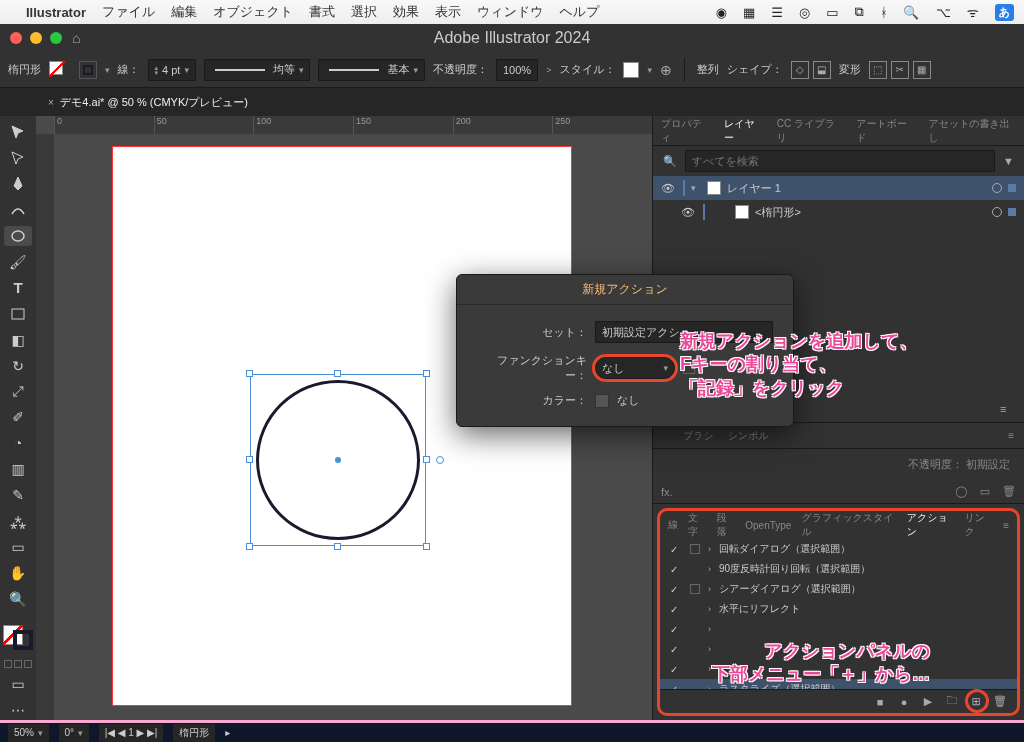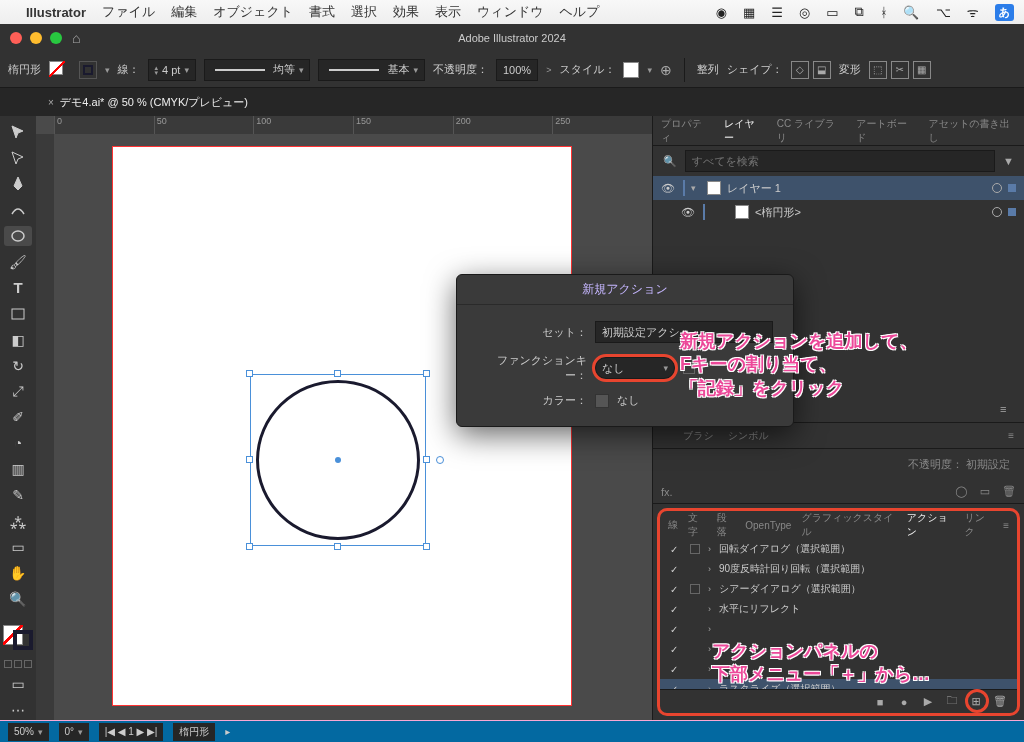--- a/index.html
+++ b/index.html
@@ -14,21 +14,21 @@
 .lang-badge { background: #2b7de9; color: #fff; padding: 1px 4px; border-radius: 3px; font-size: 11px; font-weight: 600; }
 
 
 .titlebar { height: 28px; background: #323232; display: flex; align-items: center; padding: 0 10px; position: relative; }
 .traffic { display: flex; gap: 8px; }
 .traffic span { width: 12px; height: 12px; border-radius: 50%; display: block; }
 .tl-red { background: #ff5f57; }
 .tl-yellow { background: #febc2e; }
 .tl-green { background: #28c840; }
 .home-icon { margin-left: 10px; color: #aaa; font-size: 14px; }
-.titlebar-title { position: absolute; left: 50%; transform: translateX(-50%); color: #ccc; font-size: 11px; }
+.titlebar-title { position: absolute; left: 50%; transform: translateX(-50%); color: #ccc; font-size: 16px; }
 
 
 .controlbar { height: 36px; background: #323232; border-bottom: 1px solid #1a1a1a; display: flex; align-items: center; padding: 0 8px; gap: 8px; font-size: 11px; }
 .ctrl-label { color: #ccc; }
 .fillstroke-mini { width: 22px; height: 18px; position: relative; }
 .fillstroke-mini .f { position: absolute; width: 14px; height: 14px; background: #fff; border: 1px solid #888; left: 0; top: 0; }
 .fillstroke-mini .f::after { content: ''; position: absolute; left: -1px; top: -1px; width: 16px; height: 16px; background: linear-gradient(135deg, transparent 45%, red 45%, red 55%, transparent 55%); }
 .swap-mini { width: 18px; height: 18px; border: 1px solid #555; display: flex; align-items: center; justify-content: center; color: #aaa; }
 .ctrl-field { height: 22px; background: #262626; border: 1px solid #1a1a1a; display: flex; align-items: center; padding: 0 6px; gap: 4px; color: #ccc; }
 .ctrl-field .arrows { display: flex; flex-direction: column; line-height: 5px; font-size: 7px; color: #999; }
@@ -108,40 +108,40 @@
 .action-row.sel { background: #3e526b; }
 .check { color: #ccc; width: 12px; }
 .box-empty { width: 10px; height: 10px; border: 1px solid #666; }
 .caret { color: #aaa; font-size: 9px; }
 .action-footer { height: 24px; display: flex; align-items: center; justify-content: flex-end; gap: 10px; padding: 0 10px; color: #aaa; border-top: 1px solid #1a1a1a; }
 .action-footer span { width: 14px; height: 14px; display: flex; align-items: center; justify-content: center; }
 .new-circle { position: absolute; right: 28px; bottom: 0px; width: 24px; height: 24px; border: 3px solid #e8452f; border-radius: 50%; }
 
 
 .dialog { position: absolute; left: 456px; top: 274px; width: 338px; background: #3a3a3a; border: 1px solid #1a1a1a; border-radius: 6px; box-shadow: 0 8px 30px rgba(0,0,0,.6); z-index: 50; }
-.dialog-title { height: 30px; display: flex; align-items: center; justify-content: center; font-size: 12px; color: #c4b5fd; border-bottom: 1px solid #2a2a2a; }
+.dialog-title { height: 30px; display: flex; align-items: center; justify-content: center; font-size: 12px; color: #fdba74; border-bottom: 1px solid #2a2a2a; }
 .dialog-body { padding: 16px 20px 8px 20px; }
 .dlg-row { display: flex; align-items: center; margin-bottom: 10px; gap: 8px; }
 .dlg-label { width: 110px; text-align: right; color: #ccc; font-size: 11px; }
 .dlg-input { flex: 1; height: 22px; background: #262626; border: 1px solid #1a1a1a; color: #4aa3ff; padding: 0 6px; font-size: 11px; }
 .dlg-input.selected { background: #2b5d9e; color: #fff; }
 .dlg-select { width: 80px; height: 22px; background: #262626; border: 1px solid #1a1a1a; display: flex; align-items: center; padding: 0 6px; color: #ccc; justify-content: space-between; }
 .dlg-select.ringed { outline: 3px solid #e8452f; border-radius: 14px; }
 .cb { width: 12px; height: 12px; border: 1px solid #666; }
 .color-sw { width: 14px; height: 14px; background: #555; border: 1px solid #333; }
 .dlg-buttons { display: flex; justify-content: center; gap: 14px; padding: 8px 0 16px 0; }
 .dlg-btn { padding: 5px 22px; border: 1px solid #666; border-radius: 14px; background: #3a3a3a; color: #eee; font-size: 11px; }
 
 
 .annot { position: absolute; font-weight: 800; font-size: 18px; color: #ec4899; text-shadow: -1px -1px 0 #fff, 1px -1px 0 #fff, -1px 1px 0 #fff, 1px 1px 0 #fff; line-height: 1.3; z-index: 60; }
 .annot1 { left: 680px; top: 330px; }
-.annot2 { left: 712px; top: 640px; }
-
-
-.statusbar { position: absolute; bottom: 0; left: 0; right: 0; height: 22px; background: #0369a1; display: flex; align-items: center; padding: 0 8px; gap: 10px; font-size: 10px; color: #ccc; border-top: 1px solid #f9a8d4; }
+.annot2 { left: 712px; top: 640px; text-align: right; }
+
+
+.statusbar { position: absolute; bottom: 0; left: 0; right: 0; height: 22px; background: #0f172a; display: flex; align-items: center; padding: 0 8px; gap: 10px; font-size: 10px; color: #ccc; border-top: 3px solid #f9a8d4; }
 .status-field { height: 18px; background: #262626; padding: 0 6px; display: flex; align-items: center; gap: 4px; }
 </style>
 </head>
 <body>
 
 <div class="macos-menubar">
   <span class="apple"></span>
   <span class="app-name">Illustrator</span>
   <span>ファイル</span>
   <span>編集</span>

